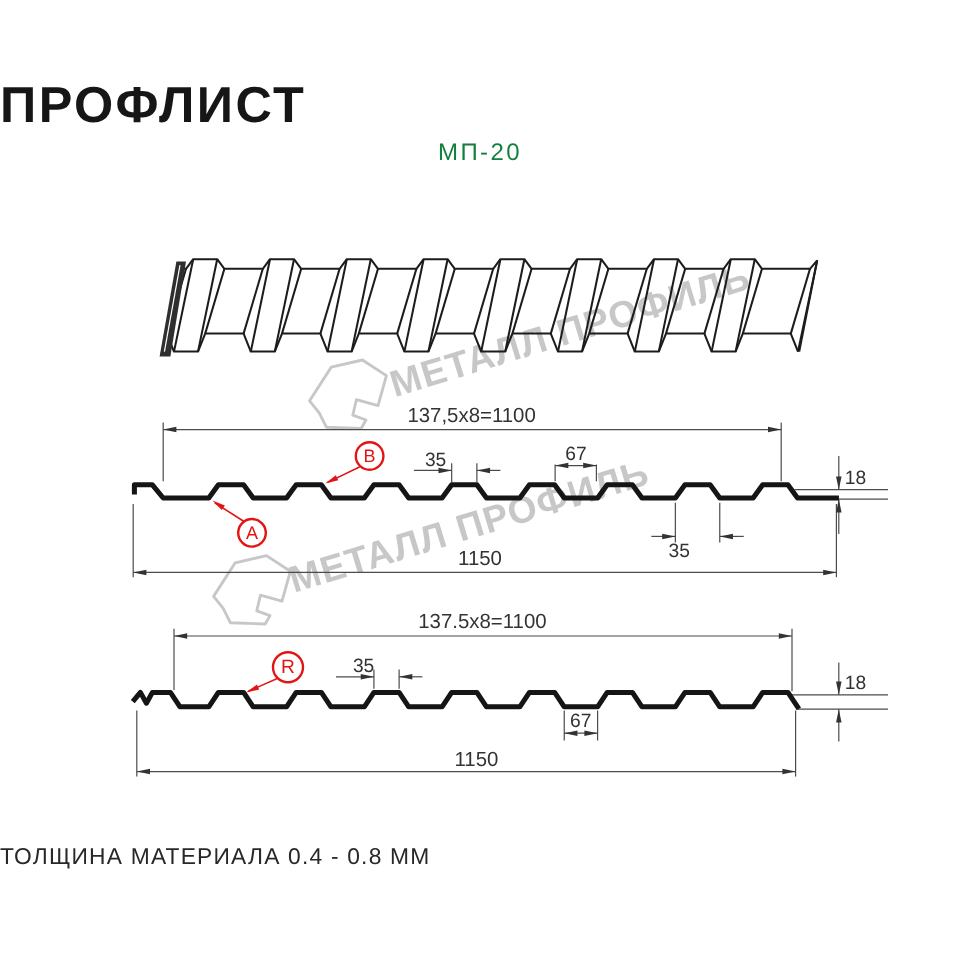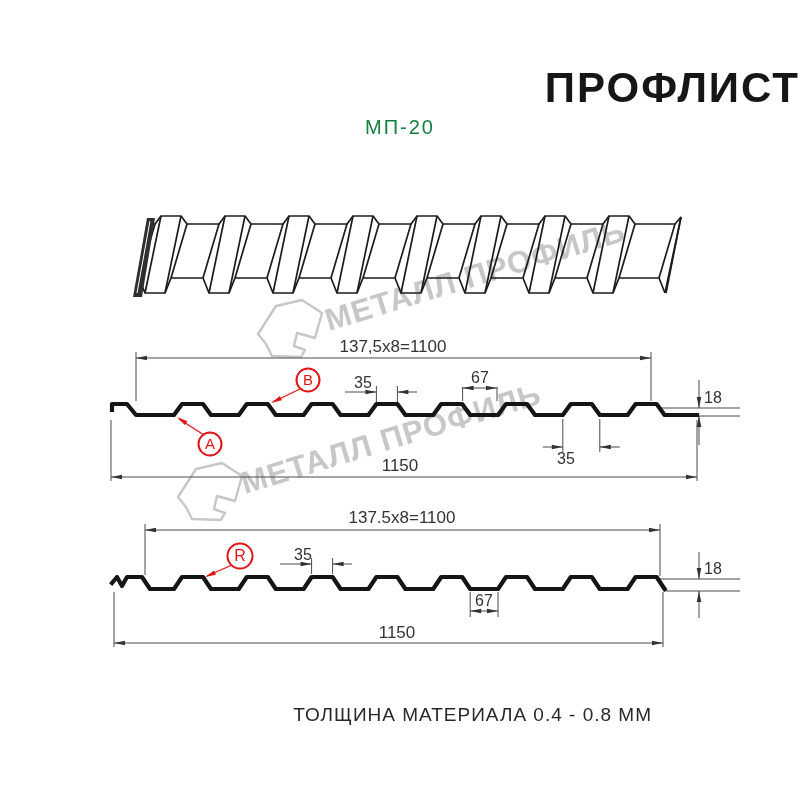--- a/index.html
+++ b/index.html
@@ -2,25 +2,25 @@
 <html style="--red: #e31414; --wm: #c7c7c7; --ink: #161616; --line: #4b4b4b; --txt: #333333;"><head>
 <meta charset="utf-8">
 <style>
   :root{
     --red:#e31414; --wm:#c7c7c7; --ink:#161616; --line:#4b4b4b; --txt:#333;
   }
   html,body{margin:0;padding:0;background:#fff;}
   .stage{position:relative;width:800px;height:800px;background:#fff;overflow:hidden;
          font-family:"Liberation Sans",sans-serif;}
   .stage svg{position:absolute;left:0;top:0;}
-  .page-title{position:absolute;left:0;top:64px;width:800px;text-align:right;
+  .page-title{position:absolute;left:0;top:64px;width:800px;text-align:left;
     font-size:42px;font-weight:700;letter-spacing:2px;color:var(--ink);}
   .page-subtitle{position:absolute;left:0;top:116px;width:800px;text-align:center;
     font-size:20px;font-weight:500;letter-spacing:2px;color:#15803d;}
-  .thickness-note{position:absolute;left:0;top:704px;width:652px;text-align:right;
+  .thickness-note{position:absolute;left:0;top:704px;width:652px;text-align:left;
     font-size:19px;font-weight:500;letter-spacing:1px;color:#282828;}
   .dimtxt{font-family:"Liberation Sans",sans-serif;font-size:16px;fill:var(--txt);}
   .dimbig{font-family:"Liberation Sans",sans-serif;font-size:17px;fill:var(--txt);}
   .wmtxt{font-family:"Liberation Sans",sans-serif;font-size:31px;font-weight:700;
          fill:var(--wm);letter-spacing:1px;}
   .redlbl{font-family:"Liberation Sans",sans-serif;font-size:15px;fill:var(--red);}
 </style>
 </head>
 <body>
 

